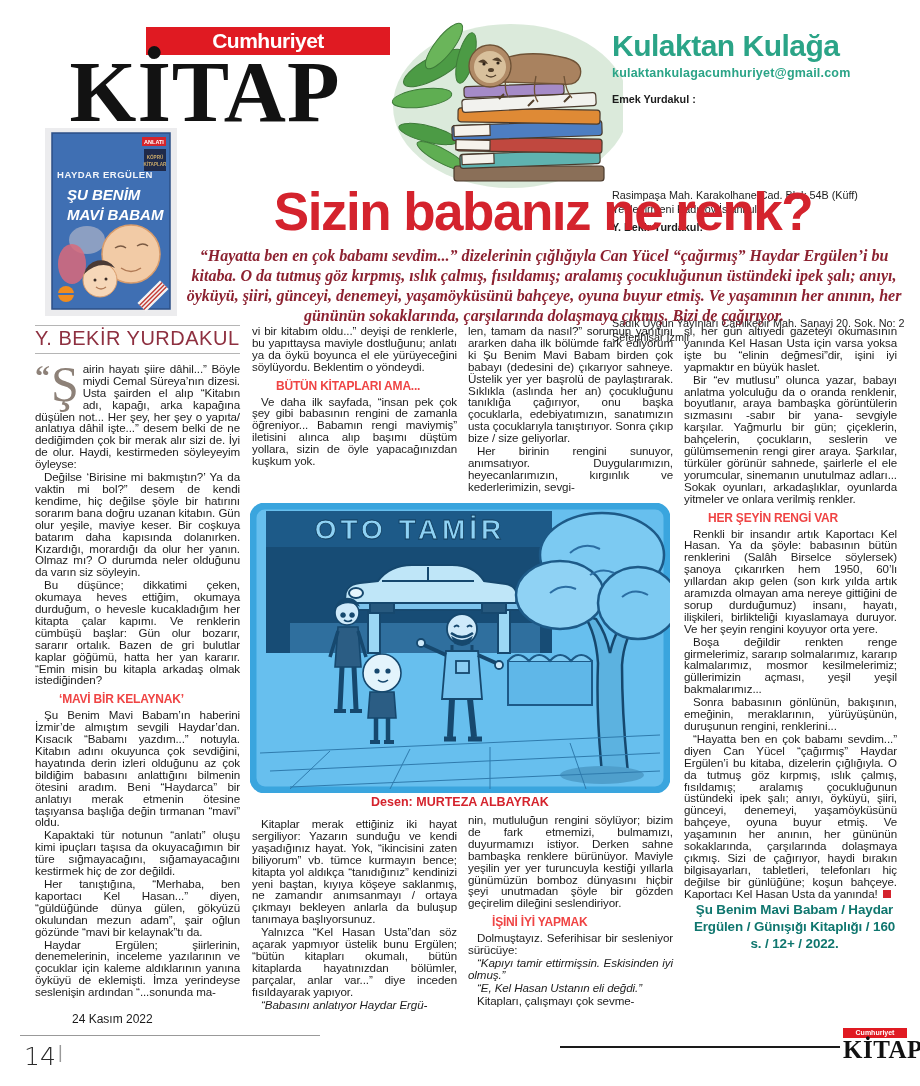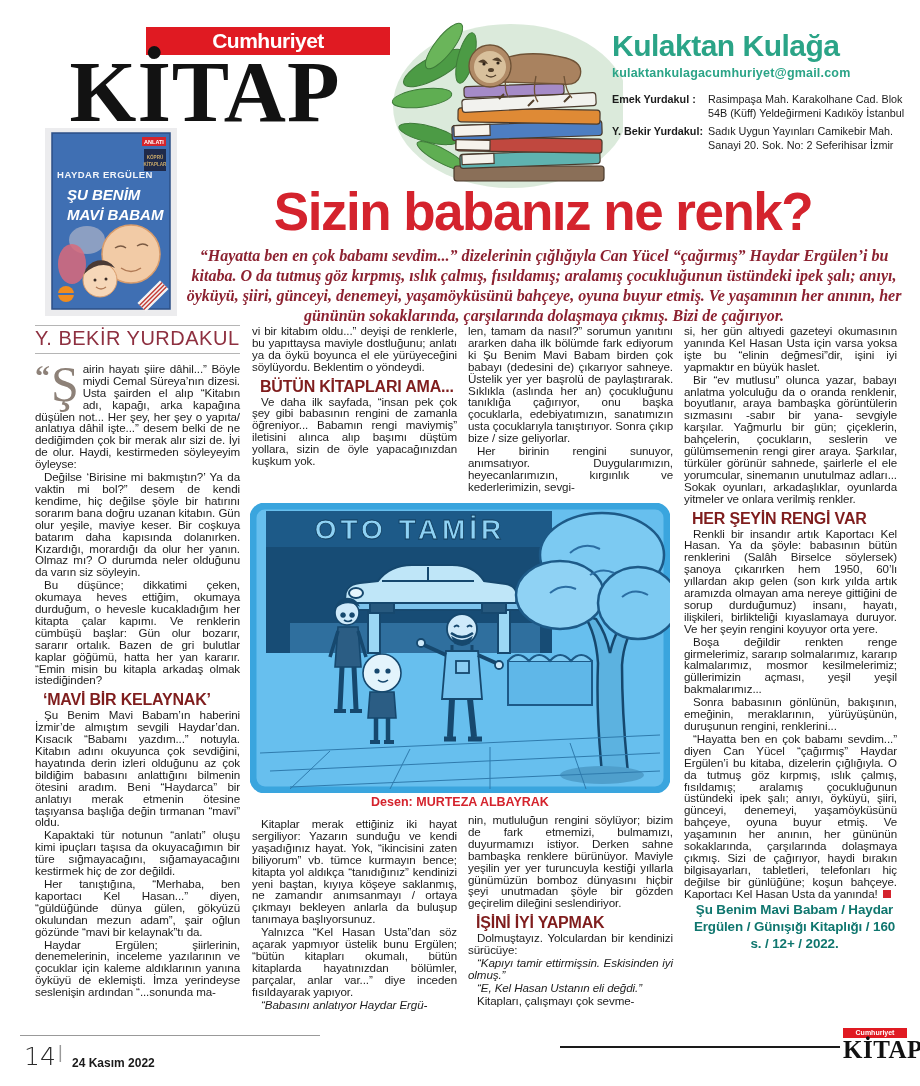--- a/index.html
+++ b/index.html
@@ -11,37 +11,37 @@
           color:#fff;font-weight:bold;font-size:21px;text-align:center;line-height:28px;letter-spacing:-.5px;}
   .masthead-title{position:absolute;left:18px;top:42px;width:374px;height:100px;
           font-family:"Liberation Serif",serif;font-weight:bold;font-size:86px;line-height:100px;
           text-align:center;color:#121212;letter-spacing:1px;}
 
   
   .rubric{position:absolute;left:612px;top:30px;width:300px;}
   .rubric-title{color:#2ba487;font-weight:bold;font-size:30px;letter-spacing:-.5px;line-height:32px;}
   .rubric-email{color:#2ba487;font-weight:bold;font-size:12.5px;margin-top:4px;letter-spacing:.2px;}
   .contacts{margin-top:12px;font-size:10.8px;line-height:1.3;}
-  .contact-row{display:flex;margin-bottom:4px;}
+  .contact-row{display:flex;margin-bottom:4px;flex-direction:column;}
   .contact-label{font-weight:bold;white-space:nowrap;width:96px;flex:0 0 96px;}
   .contact-address{flex:1;}
 
   
   .headline{position:absolute;left:180px;top:184px;width:726px;text-align:center;
             color:#d4232d;font-weight:bold;font-size:53px;letter-spacing:-1.5px;line-height:56px;}
   .deck{position:absolute;left:183px;top:246px;width:722px;text-align:center;
         font-family:"Liberation Serif",serif;font-weight:bold;font-style:italic;
         color:#8c2130;font-size:16px;line-height:1.25;}
 
   
   .col{position:absolute;font-size:11.6px;line-height:11.9px;text-align:justify;letter-spacing:-.1px;}
   .col p{margin:0 0 1px 0;}
   .col p.indent{text-indent:9px;}
   .col p.italic{font-style:italic;}
-  .subhead{color:#7f1d1d;font-weight:bold;font-size:16px;margin:8px 0 3px 8px;letter-spacing:-.2px;text-align:left;}
+  .subhead{color:#ef4444;font-weight:bold;font-size:12px;margin:8px 0 3px 24px;letter-spacing:-.2px;text-align:left;}
   #col1{left:35px;top:325px;width:205px;height:705px;}
   #col2top{left:252px;top:325px;width:205px;height:178px;}
   #col3top{left:468px;top:325px;width:205px;height:178px;}
   #col2bot{left:252px;top:818px;width:205px;height:212px;}
   #col3bot{left:468px;top:814px;width:205px;height:216px;}
   #col4{left:684px;top:325px;width:213px;height:705px;}
 
   .byline{border-top:1px solid #b5b5b5;border-bottom:1px solid #b5b5b5;
           padding:7px 0 8px 0;margin-bottom:9px;color:#8e3040;font-size:20px;letter-spacing:.5px;text-align:left;}
   .openquote{float:left;font-family:"Liberation Serif",serif;font-weight:bold;color:#8d8178;
@@ -56,21 +56,21 @@
   .sloth{position:absolute;left:386px;top:6px;width:237px;height:186px;}
   .art{position:absolute;left:250px;top:503px;width:420px;height:290px;}
   .art-caption{position:absolute;left:250px;top:795px;width:420px;text-align:center;
                color:#d4232d;font-weight:bold;font-size:12.5px;}
 
   
   .footer-rule-left{position:absolute;left:20px;top:1035px;width:300px;height:1px;background:#999;}
   .footer-rule-right{position:absolute;left:560px;top:1046px;width:280px;height:2px;background:#1a1a1a;}
   .page-number{position:absolute;left:24px;top:1042px;font-size:25px;color:#2a2a2a;font-family:"DejaVu Sans",sans-serif;font-weight:200;}
   .footer-sep{position:absolute;left:58px;top:1042px;color:#999;font-size:18px;}
-  .issue-date{position:absolute;left:72px;top:1056px;font-weight:bold;font-size:12px;color:#1a1a1a;}
+  .issue-date{position:absolute;left:72px;top:1012px;font-weight:normal;font-size:12px;color:#1a1a1a;}
   .footer-logo{position:absolute;left:843px;top:1028px;width:64px;text-align:center;}
   .footer-logo .mini-banner{background:#e01a22;color:#fff;font-weight:bold;font-size:7px;line-height:10px;height:10px;letter-spacing:0;}
   .footer-logo .mini-title{font-family:"Liberation Serif",serif;font-weight:bold;font-size:25px;line-height:24px;color:#111;letter-spacing:.5px;}
 </style>
 </head>
 <body>
 
 <div id="page">
 
   <div class="banner">Cumhuriyet</div>
@@ -259,21 +259,21 @@
 
   <div class="col" id="col2bot">
     <p class="indent">Kitaplar merak ettiğiniz iki hayat sergiliyor: Yazarın sunduğu ve kendi yaşadığınız hayat. Yok, “ikincisini zaten biliyorum” vb. tümce kurmayın bence; kitapta yol aldıkça “tanıdığınız” kendinizi yeni baştan, kıyıya köşeye saklanmış, ne zamandır anımsanmayı / ortaya çıkmayı bekleyen anlarla da buluşup tanımaya başlıyorsunuz.</p>
     <p class="indent">Yalnızca “Kel Hasan Usta”dan söz açarak yapmıyor üstelik bunu Ergülen; “bütün kitapları okumalı, bütün kitaplarda hayatınızdan bölümler, parçalar, anlar var...” diye inceden fısıldayarak yapıyor.</p>
     <p class="indent italic">“Babasını anlatıyor Haydar Ergü-</p>
   </div>
 
   <div class="col" id="col3bot">
     <p>nin, mutluluğun rengini söylüyor; bizim de fark etmemizi, bulmamızı, duyurmamızı istiyor. Derken sahne bambaşka renklere bürünüyor. Maviyle yeşilin yer yer turuncuyla kestiği yıllarla günümüzün bomboz dünyasını hiçbir şeyi unutmadan şöyle bir gözden geçirelim dileğini seslendiriyor.</p>
     <div class="subhead">İŞİNİ İYİ YAPMAK</div>
-    <p class="indent">Dolmuştayız. Yolculardan bir kendinizi sürücüye:</p>
+    <p class="indent">Dolmuştayız. Seferihisar bir sesleniyor sürücüye:</p>
     <p class="indent italic">“Kapıyı tamir ettirmişsin. Eskisinden iyi olmuş.”</p>
     <p class="indent italic">“E, Kel Hasan Ustanın eli değdi.”</p>
     <p class="indent">Kitapları, çalışmayı çok sevme-</p>
   </div>
 
   <div class="col" id="col4">
     <p>si, her gün altıyedi gazeteyi okumasının yanında Kel Hasan Usta için varsa yoksa işte bu “elinin değmesi”dir, işini iyi yapmaktır en büyük haslet.</p>
     <p class="indent">Bir “ev mutlusu” olunca yazar, babayı anlatma yolculuğu da o oranda renklenir, boyutlanır, araya bambaşka görüntülerin sızmasını -sabır bir yana- sevgiyle karşılar. Yağmurlu bir gün; çiçeklerin, bahçelerin, çocukların, seslerin ve gülümsemenin rengi girer araya. Şarkılar, türküler görünür sahnede, şairlerle el ele yorumcular, sinemanın unutulmaz adları... Sokak oyunları, arkadaşlıklar, oyunlarda yitmeler ve onlara verilmiş renkler.</p>
     <div class="subhead">HER ŞEYİN RENGİ VAR</div>
     <p class="indent">Renkli bir insandır artık Kaportacı Kel Hasan. Ya da şöyle: babasının bütün renklerini (Salâh Birselce söylersek) şanoya çıkarırken hem 1950, 60’lı yıllardan akıp gelen (son kırk yılda artık aramızda olmayan ama nereye gittiğini de sorup durduğumuz) insanı, hayatı, ilişkileri, birlikteliği kıyaslamaya duruyor. Ve her şeyin rengini koyuyor orta yere.</p>

